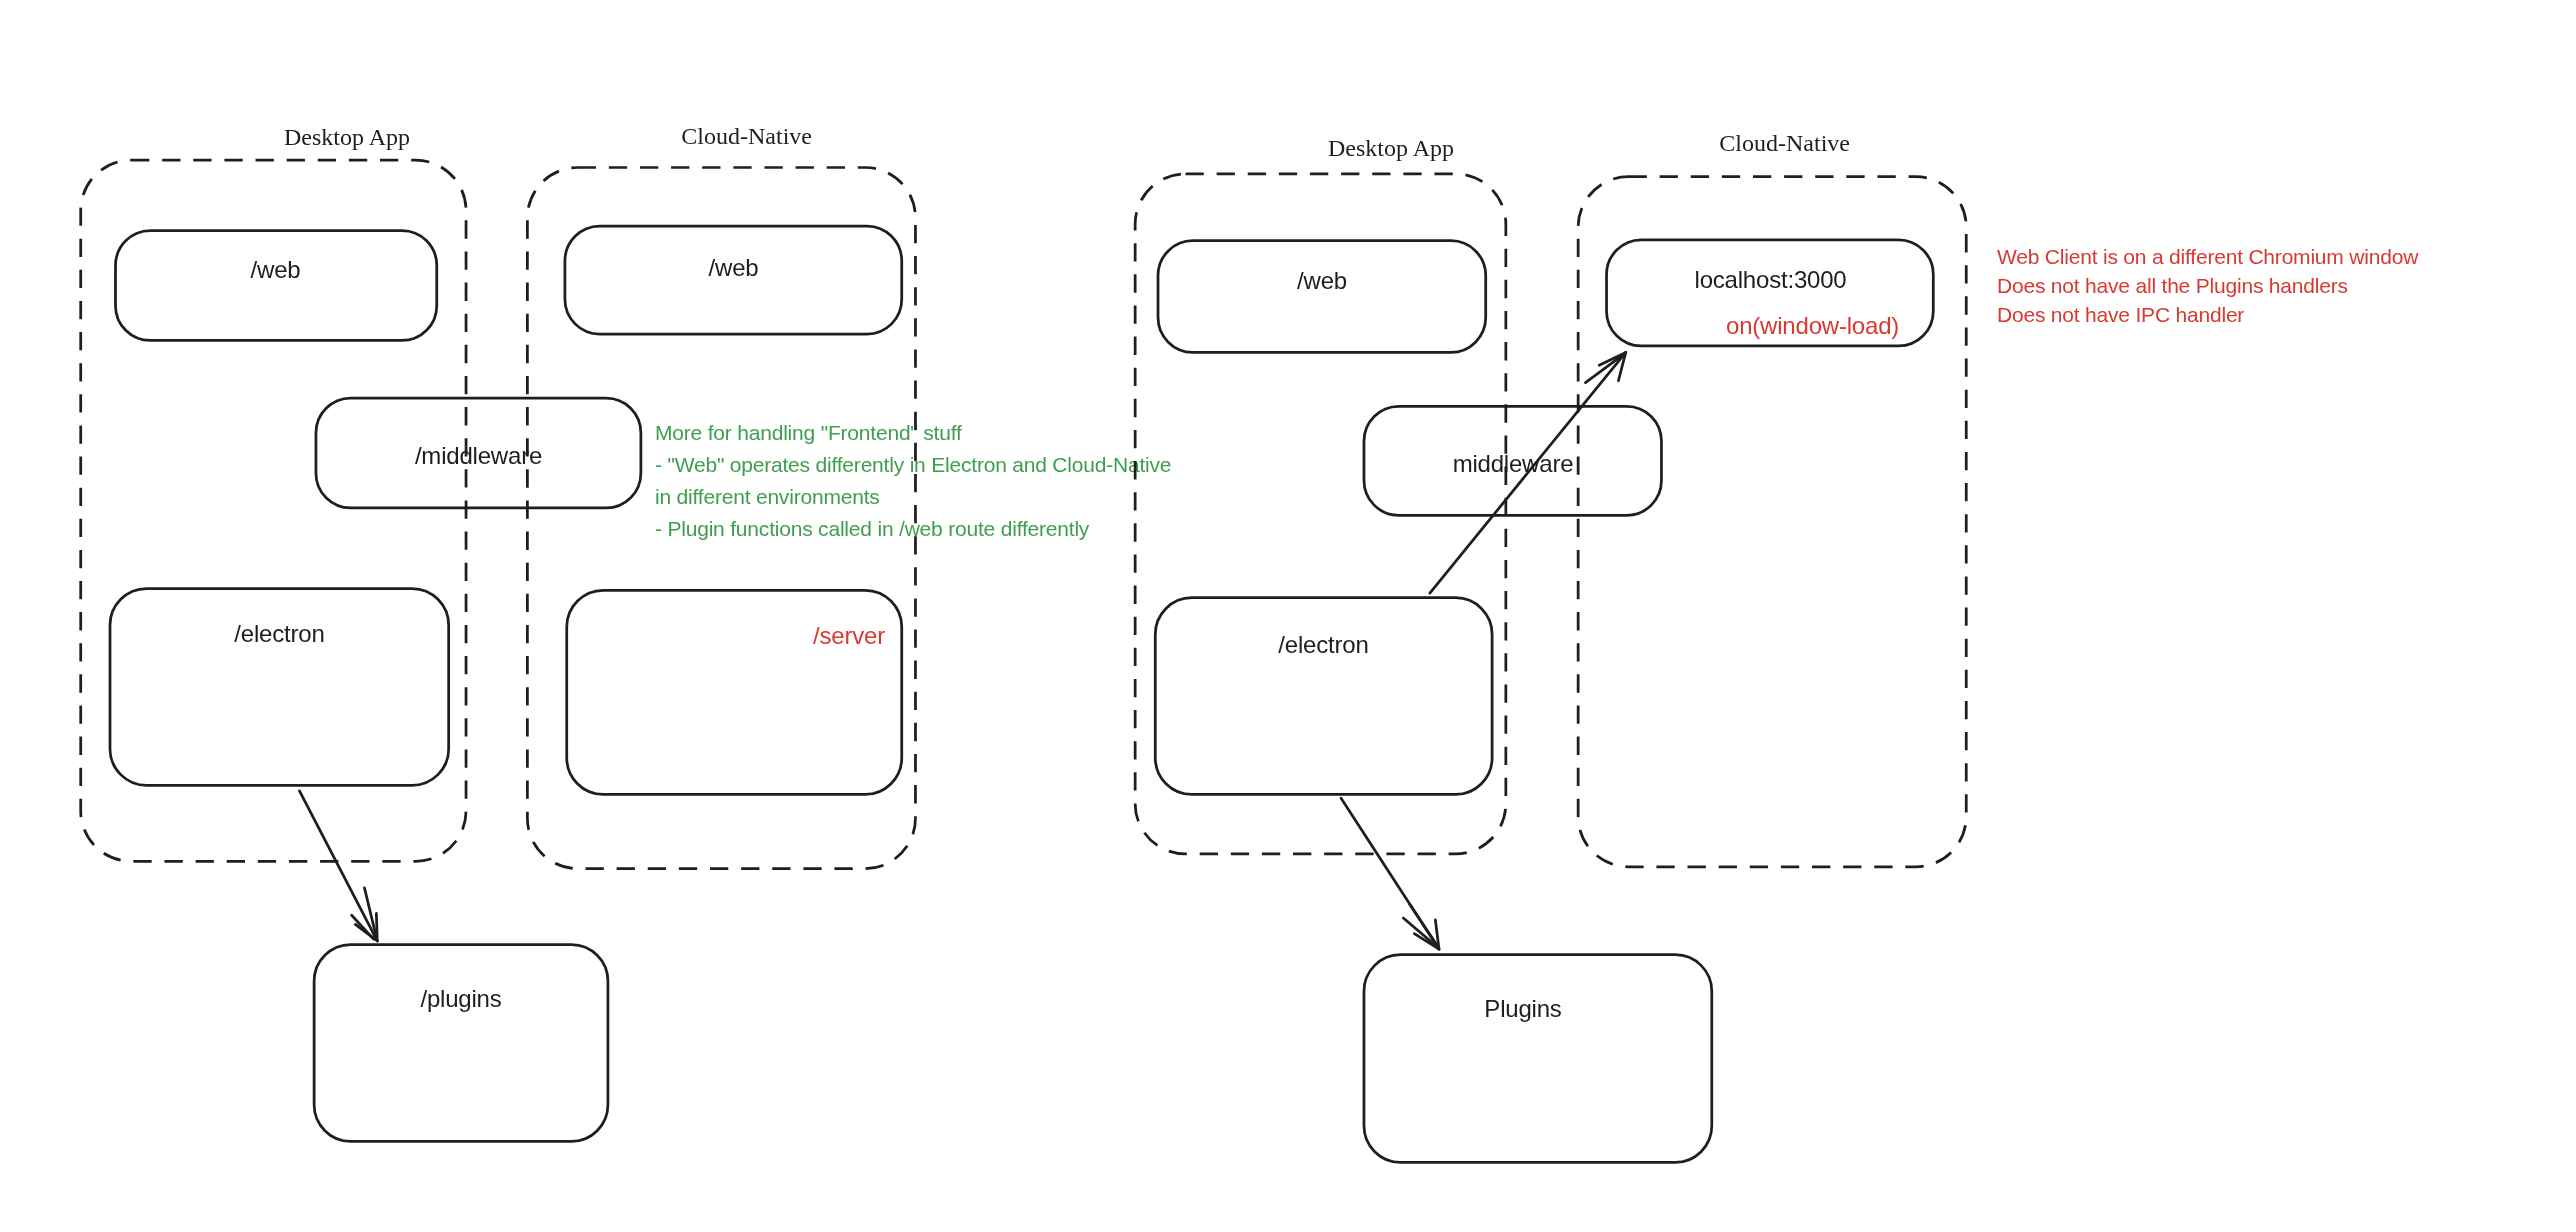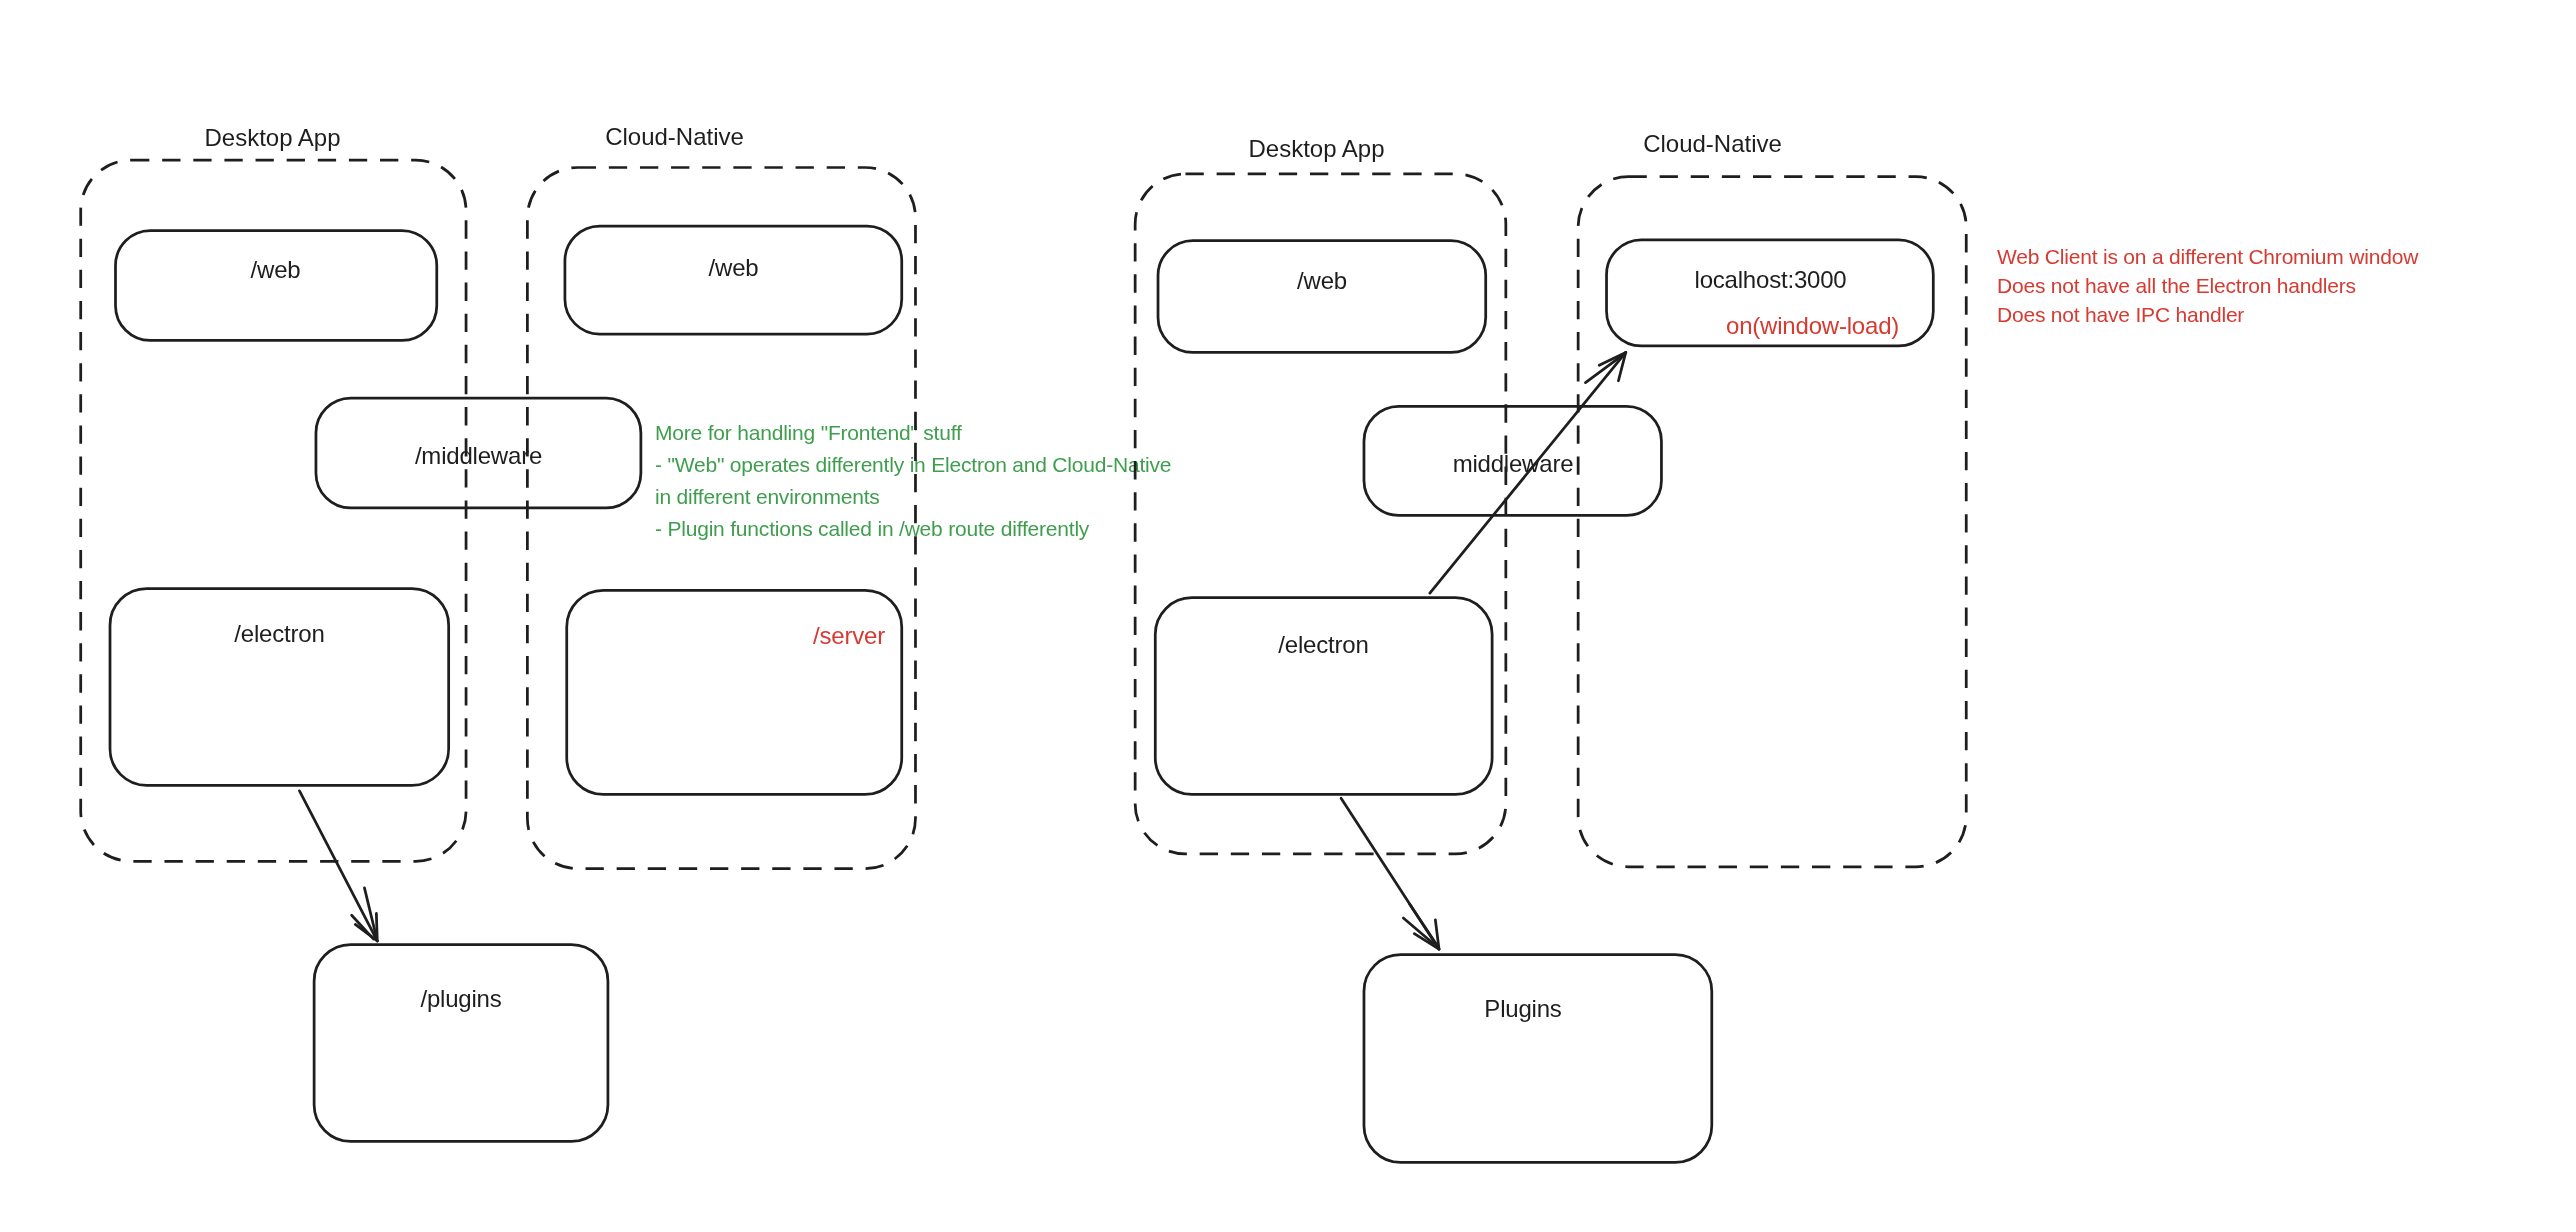--- a/index.html
+++ b/index.html
@@ -8,21 +8,21 @@
     font-family:"Liberation Sans","DejaVu Sans",sans-serif;color:var(--ink,#1e1e1e);
   }
   .shapes{position:absolute;left:0;top:0;z-index:3;}
   .shapes rect{fill:none;stroke:var(--ink,#1e1e1e);stroke-width:3;}
   .shapes .dashed{stroke-dasharray:20 14;}
   .shapes line{stroke:var(--ink,#1e1e1e);stroke-width:3;stroke-linecap:round;fill:none;}
   .label{
     position:absolute;z-index:2;font-size:24px;line-height:27.5px;text-align:center;
     letter-spacing:-0.2px;white-space:nowrap;margin-top:12px;
   }
-  .hdr{position:absolute;z-index:2;font-size:24px;line-height:27.5px;text-align:center;white-space:nowrap;}
+  .hdr{position:absolute;z-index:2;font-size:24px;line-height:27.5px;text-align:right;white-space:nowrap;font-family:Liberation Serif, serif;}
   .note{position:absolute;z-index:2;font-size:21px;text-align:left;letter-spacing:-0.2px;}
   .note div{white-space:nowrap;}
   .note-green{color:var(--green,#3f9e4e);line-height:32px;}
   .note-red{color:var(--red,#d63a31);line-height:29px;}
   .red{color:var(--red,#d63a31);text-align:right;}
 </style>
 </head>
 <body style="background: rgb(255, 255, 255);">
 
 <div class="canvas">
@@ -94,18 +94,18 @@
 
   <div class="label" style="left:1158px;top:255px;width:328px;">/web</div>
   <div class="label" style="left:1607px;top:254px;width:327px;">localhost:3000</div>
   <div class="label red" style="left:1726px;top:300px;">on(window-load)</div>
   <div class="label" style="left:1364px;top:438px;width:298px;">middleware</div>
   <div class="label" style="left:1155px;top:619px;width:337px;">/electron</div>
   <div class="label" style="left:1364px;top:983px;width:318px;">Plugins</div>
 
   <div class="note note-red" style="left:1997px;top:242px;">
     <div>Web Client is on a different Chromium window</div>
-    <div>Does not have all the Electron handlers</div>
+    <div>Does not have all the Plugins handlers</div>
     <div>Does not have IPC handler</div>
   </div>
 
 </div>
 
 
 </body></html>

